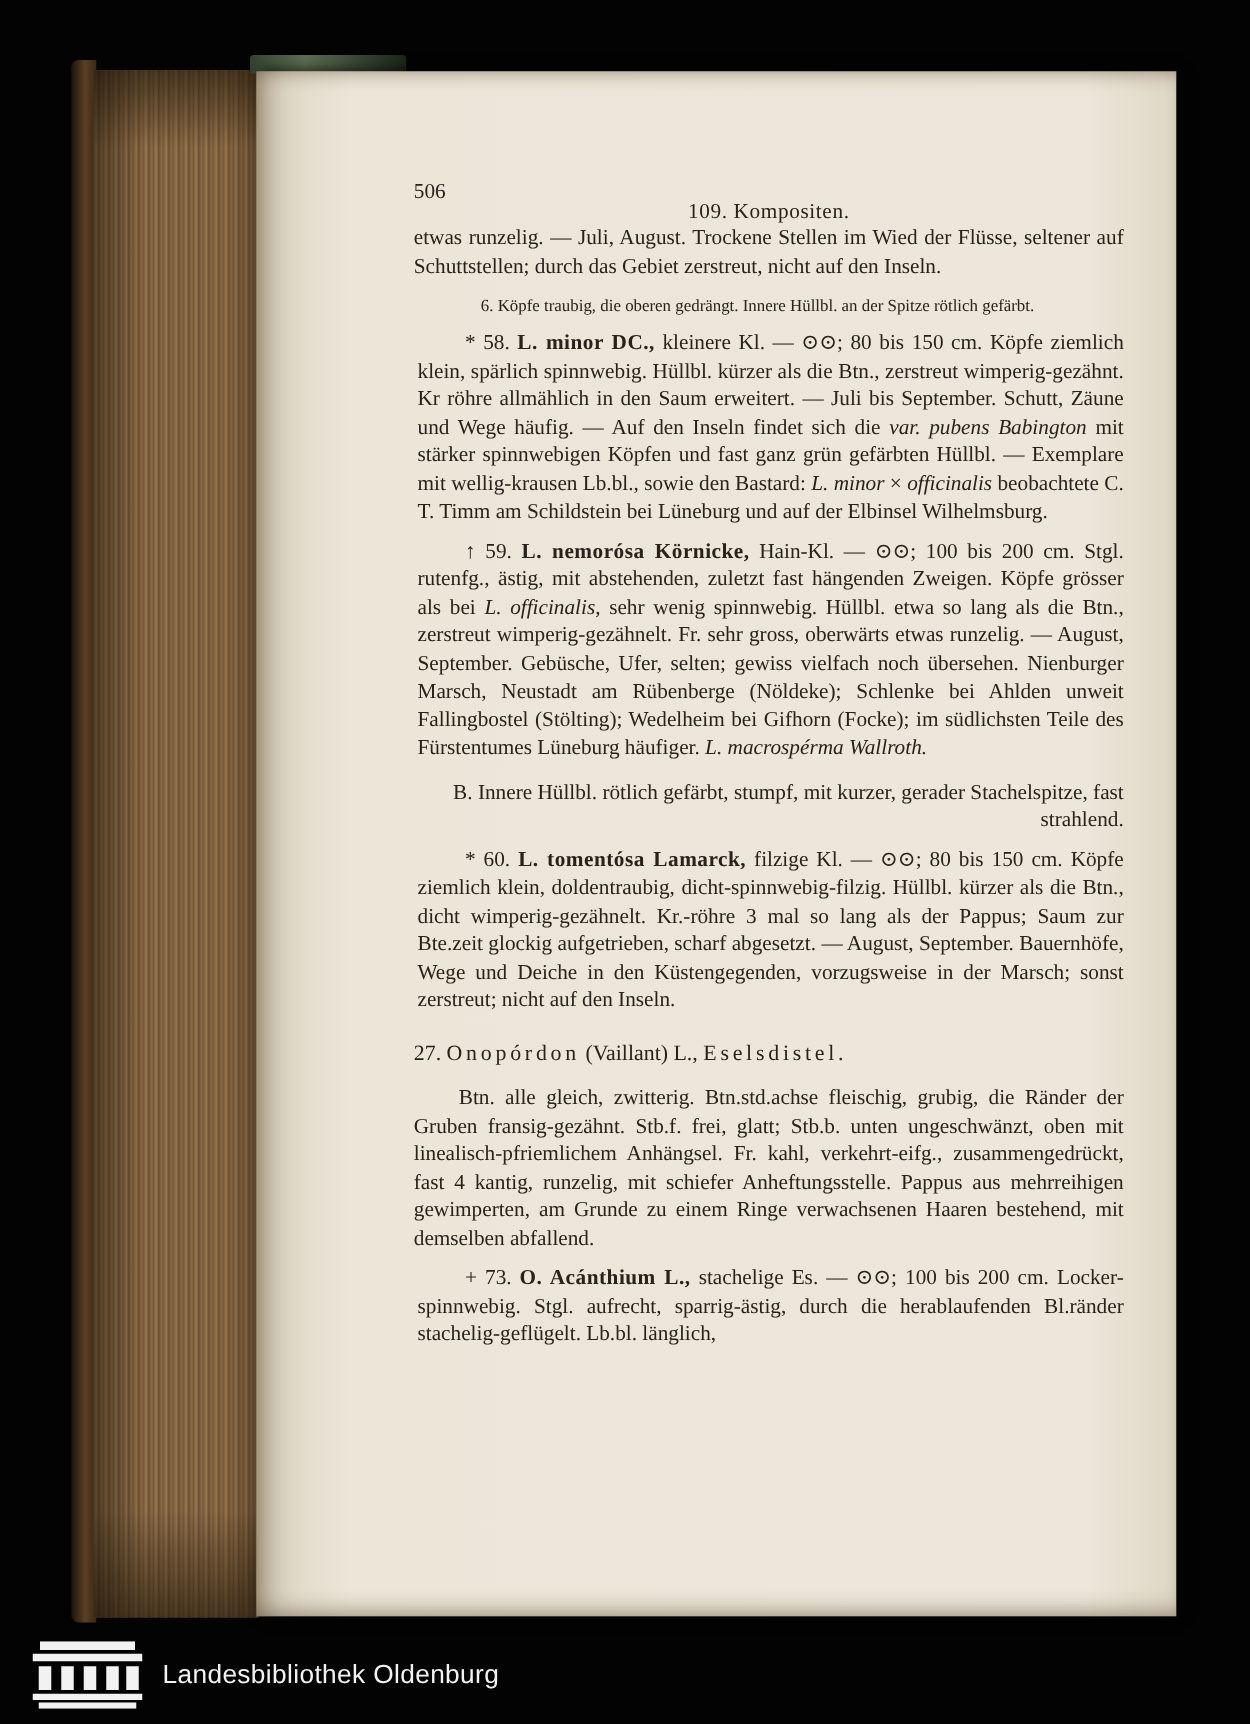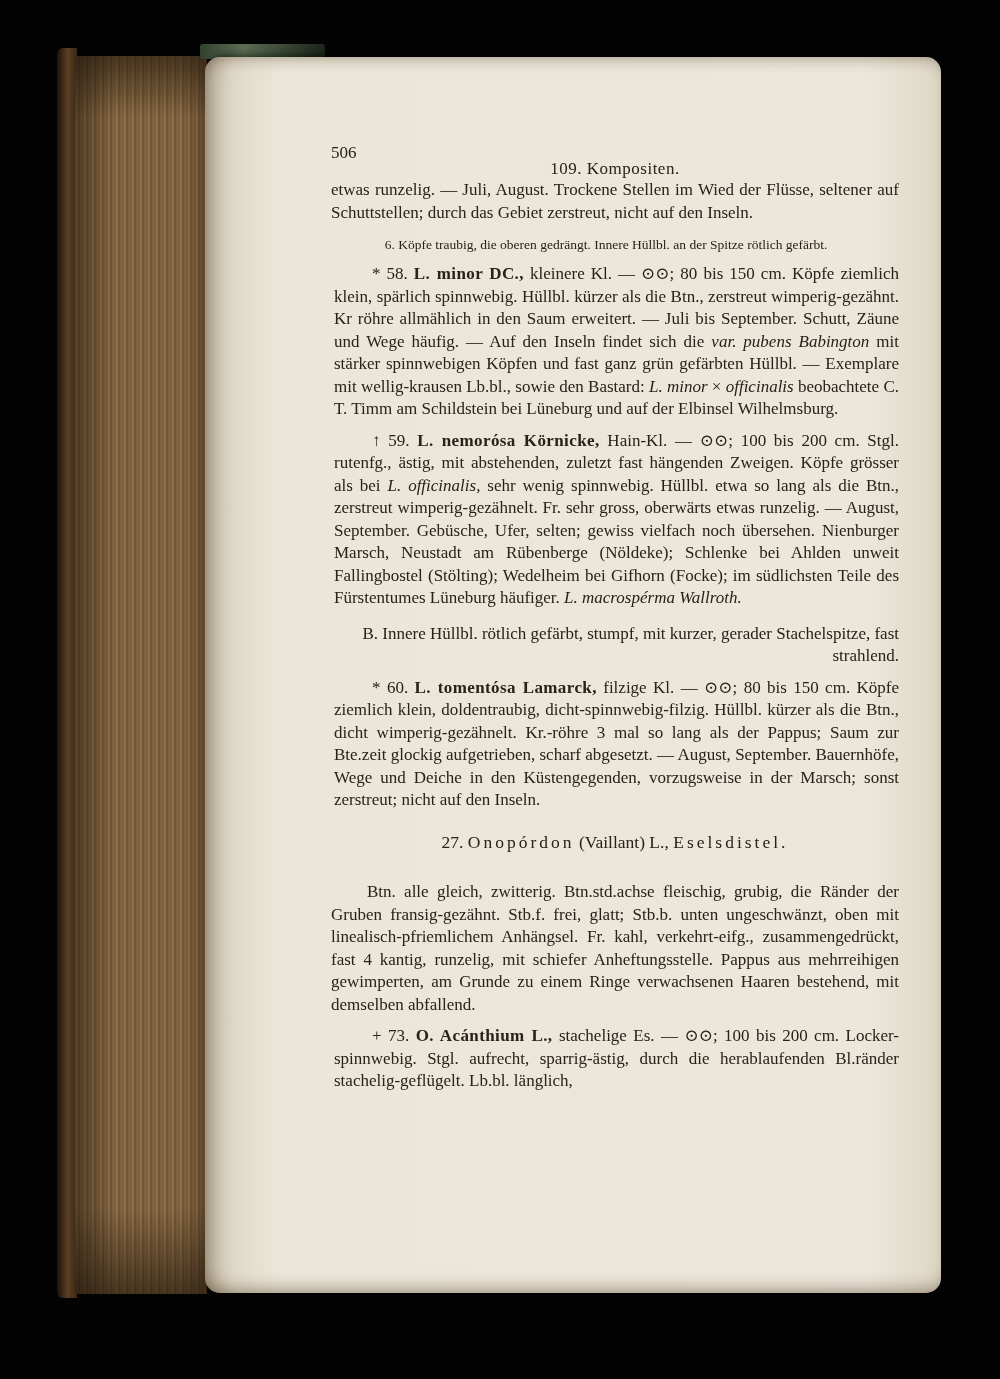--- a/index.html
+++ b/index.html
@@ -36,21 +36,20 @@
   
   .page {
     position: absolute; left: 205px; top: 57px; width: 736px; height: 1236px;
     background: linear-gradient(90deg, #d9d2bf, #ebe6d8 10%, #ece7da 90%, #ded7c5);
     box-shadow:
       inset 16px 0 26px -12px rgba(70, 48, 22, .55),
       inset 0 -12px 18px -10px rgba(70, 48, 22, .40),
       inset 0 10px 14px -10px rgba(70, 48, 22, .35),
       4px 0 10px rgba(0,0,0,.8);
     color: #27221a;
-    border-radius: 15px;
   }
   .page-inner {
     position: absolute; left: 126px; right: 42px; top: 86px; bottom: 30px;
   }
 
   .page-header {
     position: relative; height: 26px; margin-bottom: 10px;
     font-size: 17px;
   }
   .page-number { position: absolute; left: 0; top: 0; }
@@ -64,21 +63,21 @@
   .para { margin: 0; text-align: justify; }
   .para.body  { margin: 0 0 4px 0; }
   .para.indent { text-indent: 36px; }
   .para.small {
     font-size: 13.5px; line-height: 17px; text-align: center;
     margin: 12px 18px 10px 0;
   }
   .para.entry { text-indent: 38px; margin: 9px 0 9px 3px; }
   .para.key   { text-align: right; margin: 13px 0 9px 0; }
   .para.heading {
-    text-align: center; text-indent: 0; margin: 19px 0 28px 0;
+    text-align: left; text-indent: 0; margin: 19px 0 14px 0;
     font-size: 17.5px;
   }
 
   .seg.normal {}
   .seg.bold   { font-weight: 700; letter-spacing: .4px; }
   .seg.italic { font-style: italic; }
   .seg.spaced { letter-spacing: 3px; }
 
   
   .scan-footer {
@@ -116,14 +115,28 @@
           <p class="para key"><span class="seg normal">B. Innere Hüllbl. rötlich gefärbt, stumpf, mit kurzer, gerader Stachelspitze, fast strahlend.</span></p>
           <p class="para entry"><span class="seg normal">* 60. </span><span class="seg bold">L. tomentósa Lamarck,</span><span class="seg normal"> filzige Kl. — ⊙⊙; 80 bis 150 cm. Köpfe ziemlich klein, doldentraubig, dicht-spinnwebig-filzig. Hüllbl. kürzer als die Btn., dicht wimperig-gezähnelt. Kr.-röhre 3 mal so lang als der Pappus; Saum zur Bte.zeit glockig aufgetrieben, scharf abgesetzt. — August, September. Bauernhöfe, Wege und Deiche in den Küstengegenden, vorzugsweise in der Marsch; sonst zerstreut; nicht auf den Inseln.</span></p>
           <p class="para heading"><span class="seg normal">27. </span><span class="seg spaced">Onopórdon</span><span class="seg normal"> (Vaillant) L., </span><span class="seg spaced">Eselsdistel.</span></p>
           <p class="para body indent"><span class="seg normal">Btn. alle gleich, zwitterig. Btn.std.achse fleischig, grubig, die Ränder der Gruben fransig-gezähnt. Stb.f. frei, glatt; Stb.b. unten ungeschwänzt, oben mit linealisch-pfriemlichem Anhängsel. Fr. kahl, verkehrt-eifg., zusammengedrückt, fast 4 kantig, runzelig, mit schiefer Anheftungsstelle. Pappus aus mehrreihigen gewimperten, am Grunde zu einem Ringe verwachsenen Haaren bestehend, mit demselben abfallend.</span></p>
           <p class="para entry"><span class="seg normal">+ 73. </span><span class="seg bold">O. Acánthium L.,</span><span class="seg normal"> stachelige Es. — ⊙⊙; 100 bis 200 cm. Locker-spinnwebig. Stgl. aufrecht, sparrig-ästig, durch die herablaufenden Bl.ränder stachelig-geflügelt. Lb.bl. länglich,</span></p>
         </div>
 
     </div>
   </div>
 
+  <div class="scan-footer">
+    <svg class="library-logo" viewBox="0 0 88 54" xmlns="http://www.w3.org/2000/svg" fill="#f2f2f2">
+      <rect x="6" y="0" width="76" height="7"></rect>
+      <rect x="0" y="10" width="88" height="6"></rect>
+      <rect x="5" y="20" width="10" height="19"></rect>
+      <rect x="23" y="20" width="10" height="19"></rect>
+      <rect x="41" y="20" width="10" height="19"></rect>
+      <rect x="59" y="20" width="10" height="19"></rect>
+      <rect x="75" y="20" width="10" height="19"></rect>
+      <rect x="0" y="42" width="88" height="5"></rect>
+      <rect x="5" y="49" width="78" height="5"></rect>
+    </svg>
+    <span class="library-name">Landesbibliothek Oldenburg</span>
+  </div>
 
 </div>
 
 </body></html>

